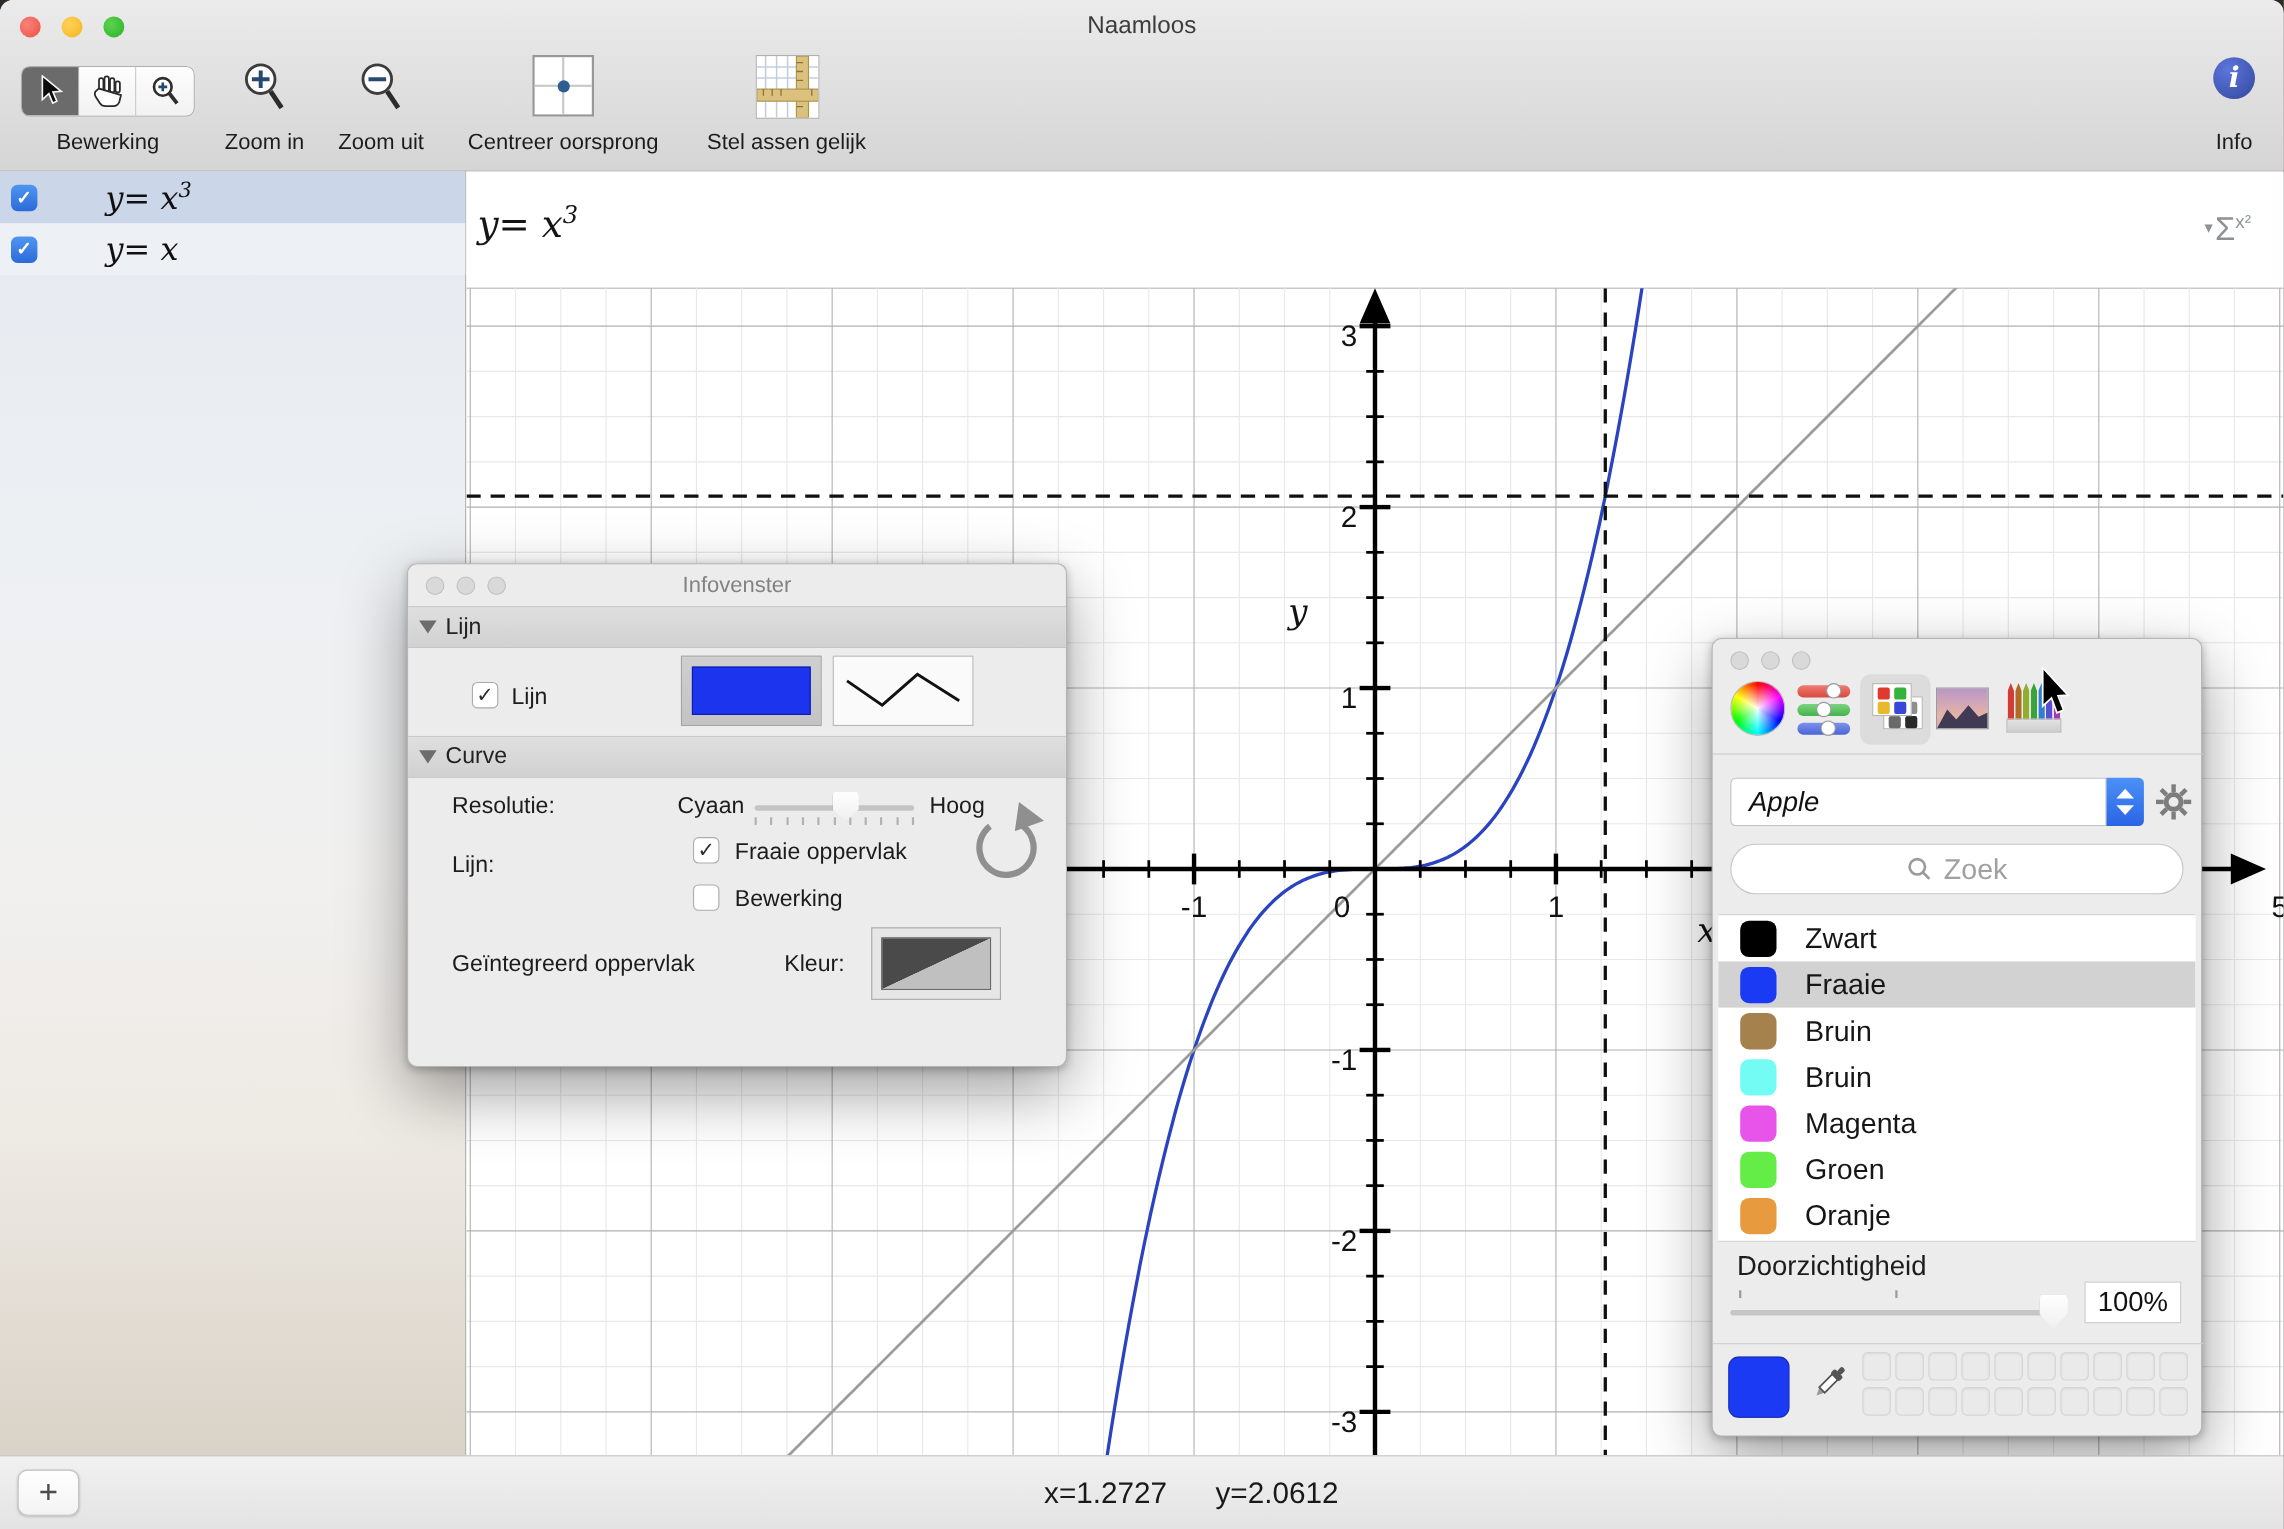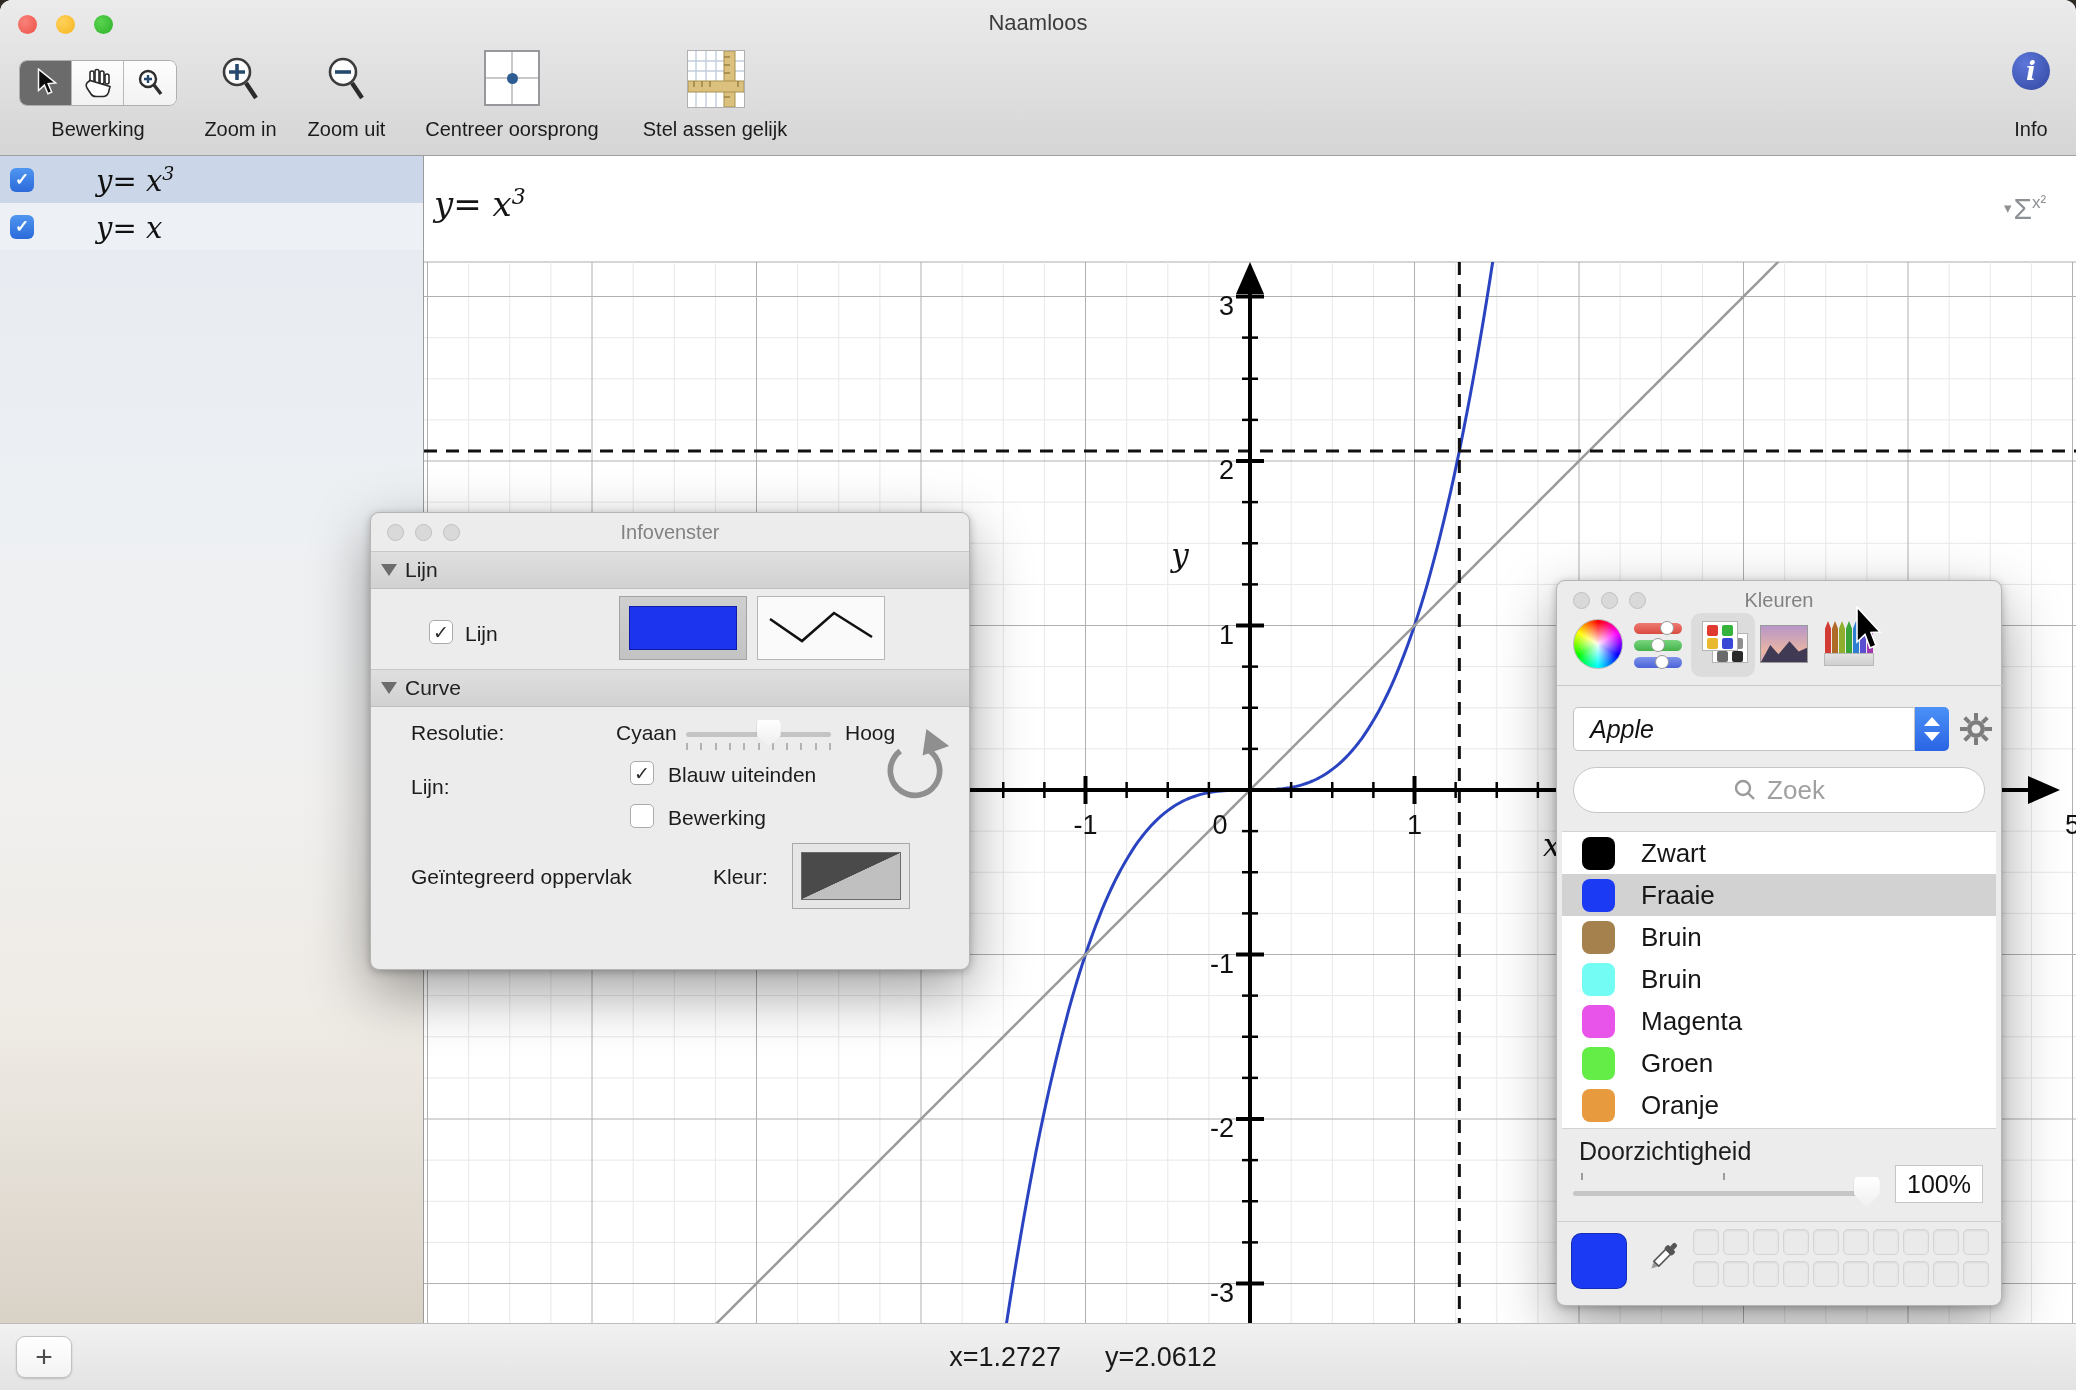--- a/index.html
+++ b/index.html
@@ -378,36 +378,35 @@
     <div id="res-thumb" class="abs" style="top: 207px; width: 24px; height: 27px; background: linear-gradient(rgb(255, 255, 255), rgb(238, 238, 238)); clip-path: polygon(8% 0px, 92% 0px, 100% 12%, 100% 58%, 50% 100%, 0px 58%, 0px 12%); filter: drop-shadow(rgba(0, 0, 0, 0.4) 0px 1px 1.5px); left: 385.65px;"></div>
     <div class="ptext abs" style="left:474px;top:208px;">Hoog</div>
 
     <svg class="abs" style="left:508px;top:214px;" width="72" height="76" viewBox="0 0 76 80">
       <circle cx="38" cy="46" r="26" fill="none" stroke="#8f8f8f" stroke-width="6" stroke-dasharray="130 34" transform="rotate(-55 38 46)"></circle>
       <polygon points="50,2 74,20 46,30" fill="#8f8f8f"></polygon>
     </svg>
 
     <div class="ptext abs" style="left:40px;top:262px;">Lijn:</div>
     <div class="cbx abs on" style="left:259px;top:248px;"></div>
-    <div class="ptext abs" style="left:297px;top:250px;">Blauw uiteinden</div>
+    <div class="ptext abs" style="left:297px;top:250px;">Fraaie oppervlak</div>
     <div class="cbx abs" style="left:259px;top:291px;"></div>
     <div class="ptext abs" style="left:297px;top:293px;">Bewerking</div>
 
     <div class="ptext abs" style="left:40px;top:352px;">Geïntegreerd oppervlak</div>
     <div class="ptext abs" style="left:342px;top:352px;">Kleur:</div>
     <div class="abs" style="left:421px;top:330px;width:118px;height:66px;background:#e6e6e6;border:1px solid #a9a9a9;box-sizing:border-box;">
       <div style="position:absolute;left:8px;top:8px;right:8px;bottom:8px;border:1px solid #6a6a6a;background:linear-gradient(to bottom right,#4a4a4a 0%,#4a4a4a 49.7%,#c0c0c0 50.3%,#c0c0c0 100%);"></div>
     </div>
   </div>
 
   <div class="panel abs" style="left:1556px;top:580px;width:446px;height:726px;">
     <div class="pcircle" style="left:16px;"></div>
     <div class="pcircle" style="left:44px;"></div>
     <div class="pcircle" style="left:72px;"></div>
-    <div class="ptitle">Kleuren</div>
 
     <div class="abs" style="left:134px;top:32px;width:64px;height:64px;border-radius:10px;background:#dcdcdc;"></div>
     <div id="cw-wheel" class="abs"></div>
     <div class="abs" style="left:77px;top:40px;width:48px;height:48px;">
       <div class="sl-bar" style="top:2px;background:linear-gradient(#ef7a72,#d94a3f);">
           <div class="sl-knob" style="left:26px;"></div>
         </div>
       <div class="sl-bar" style="top:19px;background:linear-gradient(#7ad47f,#43b34a);">
           <div class="sl-knob" style="left:17px;"></div>
         </div>

